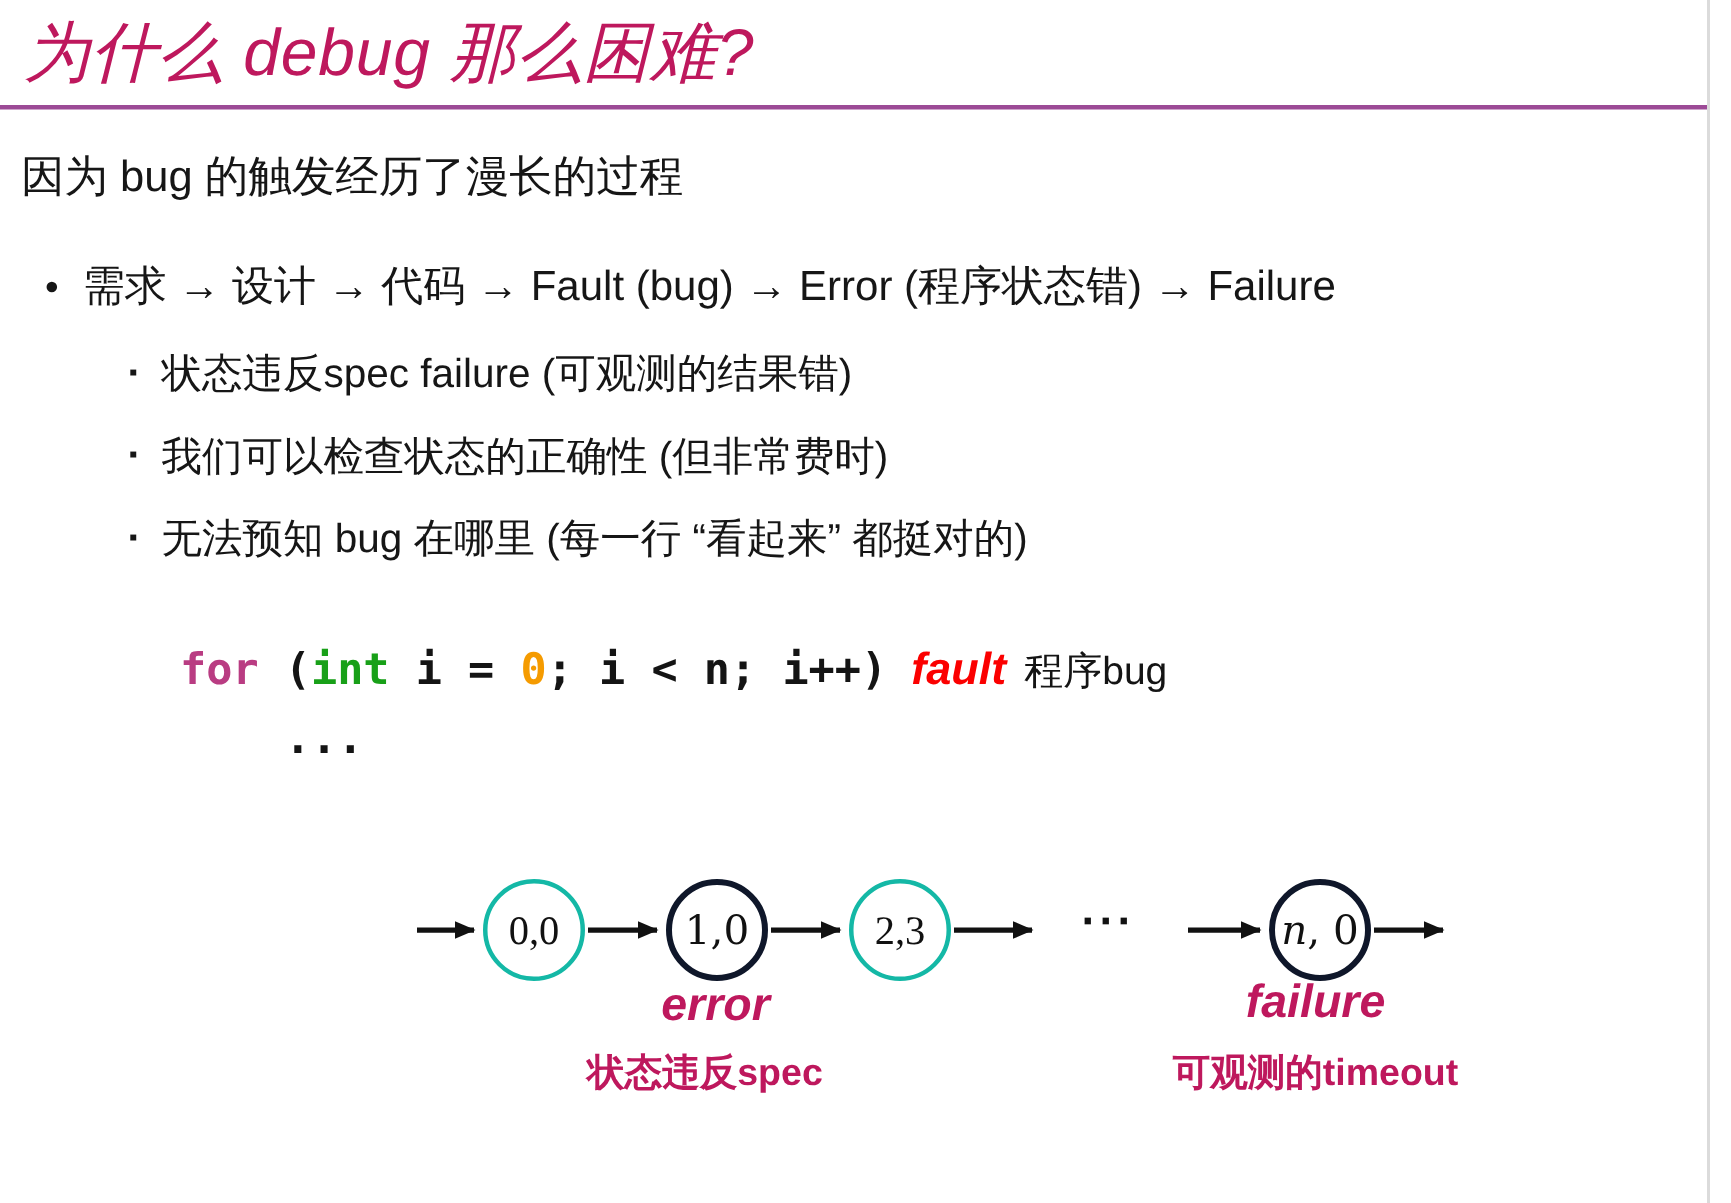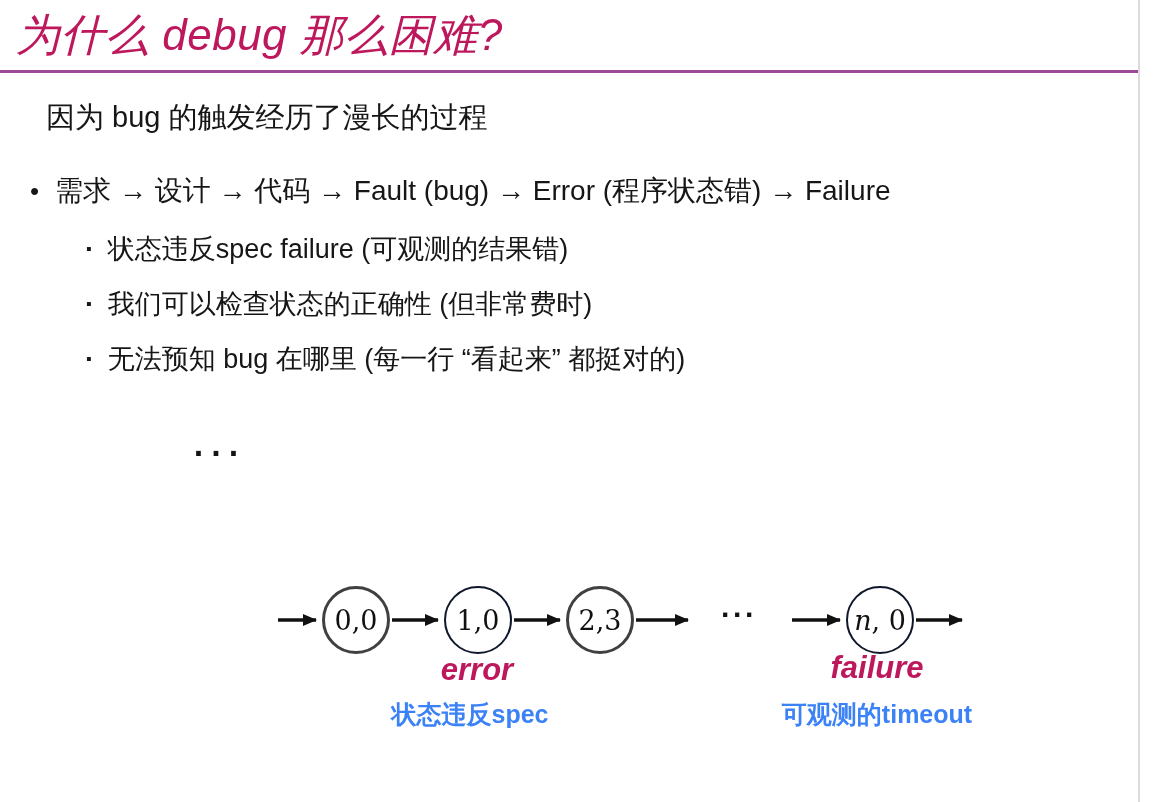--- a/index.html
+++ b/index.html
@@ -16,21 +16,21 @@
   
   .page-title {
     left: 16px; top: 6px;
     font-size: 44px; font-weight: 500; letter-spacing: 0.5px;
     color: #be185d; white-space: nowrap; font-style: italic;
   }
   .title-rule { left: 0; top: 70px; width: 1139px; height: 3px; background: #9c4a96; }
   .right-border { left: 1138px; top: 0; width: 2px; height: 802px; background: #dbdbdb; }
 
   
-  .intro { left: 14px; top: 98px; font-size: 29px; white-space: nowrap; margin-left: 32px; }
+  .intro { left: 14px; top: 98px; font-size: 29px; white-space: nowrap; }
   .bullet-row { display: flex; align-items: flex-start; white-space: nowrap; }
   .bullet-main { left: 30px; top: 172px; font-size: 28px; }
   .bullet-main .marker { font-size: 26px; margin-right: 16px; line-height: 38px; }
   .bullet-sub { left: 86px; font-size: 27px; }
   .bullet-sub .marker { font-size: 16px; margin-right: 16px; line-height: 36px; }
   .sub-1 { top: 231px; } .sub-2 { top: 286px; } .sub-3 { top: 341px; }
 
   
   .codeblock {
     left: 120px; top: 424px;
@@ -59,36 +59,36 @@
 
   
   .node {
     position: absolute; width: 68px; height: 68px; top: 586px;
     border-radius: 50%;
     display: flex; align-items: center; justify-content: center;
     font-family: "DejaVu Serif", "Liberation Serif", serif;
     font-size: 27px; color: #111; background: #fff;
     white-space: pre;
   }
-  .node-normal { border: 3px solid #404040; }
-  .node-error  { border: 2px solid #0f172a; }
+  .node-normal { border: 3px solid #14b8a6; font-family: Liberation Serif, serif; }
+  .node-error  { border: 4px solid #0f172a; }
   .node .var { font-style: italic; }
   .arrows-svg { left: 270px; top: 600px; }
   .diagram-dots {
     left: 712px; top: 598px; width: 54px; text-align: center;
     font-size: 30px; font-weight: bold; letter-spacing: 2px; color: #111;
   }
   .state-note {
     font-style: italic; font-weight: bold; font-size: 31px; color: #be185d;
     transform: translateX(-50%); white-space: nowrap;
   }
   .note-error   { left: 477px; top: 652px; }
   .note-failure { left: 877px; top: 650px; }
   .state-caption {
-    font-weight: 600; font-size: 25px; color: #3b82f6;
+    font-weight: 600; font-size: 25px; color: #be185d;
     transform: translateX(-50%); white-space: nowrap;
   }
   .caption-error   { left: 470px; top: 698px; }
   .caption-failure { left: 877px; top: 698px; }
 </style>
 </head>
 <body>
 
 <h1 class="abs page-title">为什么 debug 那么困难?</h1>
 <div class="abs title-rule"></div>
@@ -107,20 +107,21 @@
 <div class="abs bullet-row bullet-sub sub-2">
   <span class="marker">▪</span>
   <span>我们可以检查状态的正确性 (但非常费时)</span>
 </div>
 <div class="abs bullet-row bullet-sub sub-3">
   <span class="marker">▪</span>
   <span>无法预知 bug 在哪里 (每一行 “看起来” 都挺对的)</span>
 </div>
 
 <div class="abs codeblock">
+  <div class="code-line"><span class="kw">for</span><span> (</span><span class="ty">int</span><span> i = </span><span class="num">0</span><span>; i &lt; n; i++)</span><span class="fault-label">fault</span><span class="fault-note">程序bug</span></div>
   <div class="code-line"><span>    </span><span>...</span></div>
 </div>
 
 <svg class="abs arrows-svg" width="710" height="40" viewBox="0 0 710 40">
   <defs>
     <marker id="ah" markerUnits="userSpaceOnUse" markerWidth="15" markerHeight="13" refX="13" refY="6" orient="auto">
       <path d="M0,0 L14,6 L0,12 Z" fill="#111"></path>
     </marker>
   </defs>
   <line x1="8" y1="20" x2="46" y2="20" stroke="#111" stroke-width="3.5" marker-end="url(#ah)"></line>

